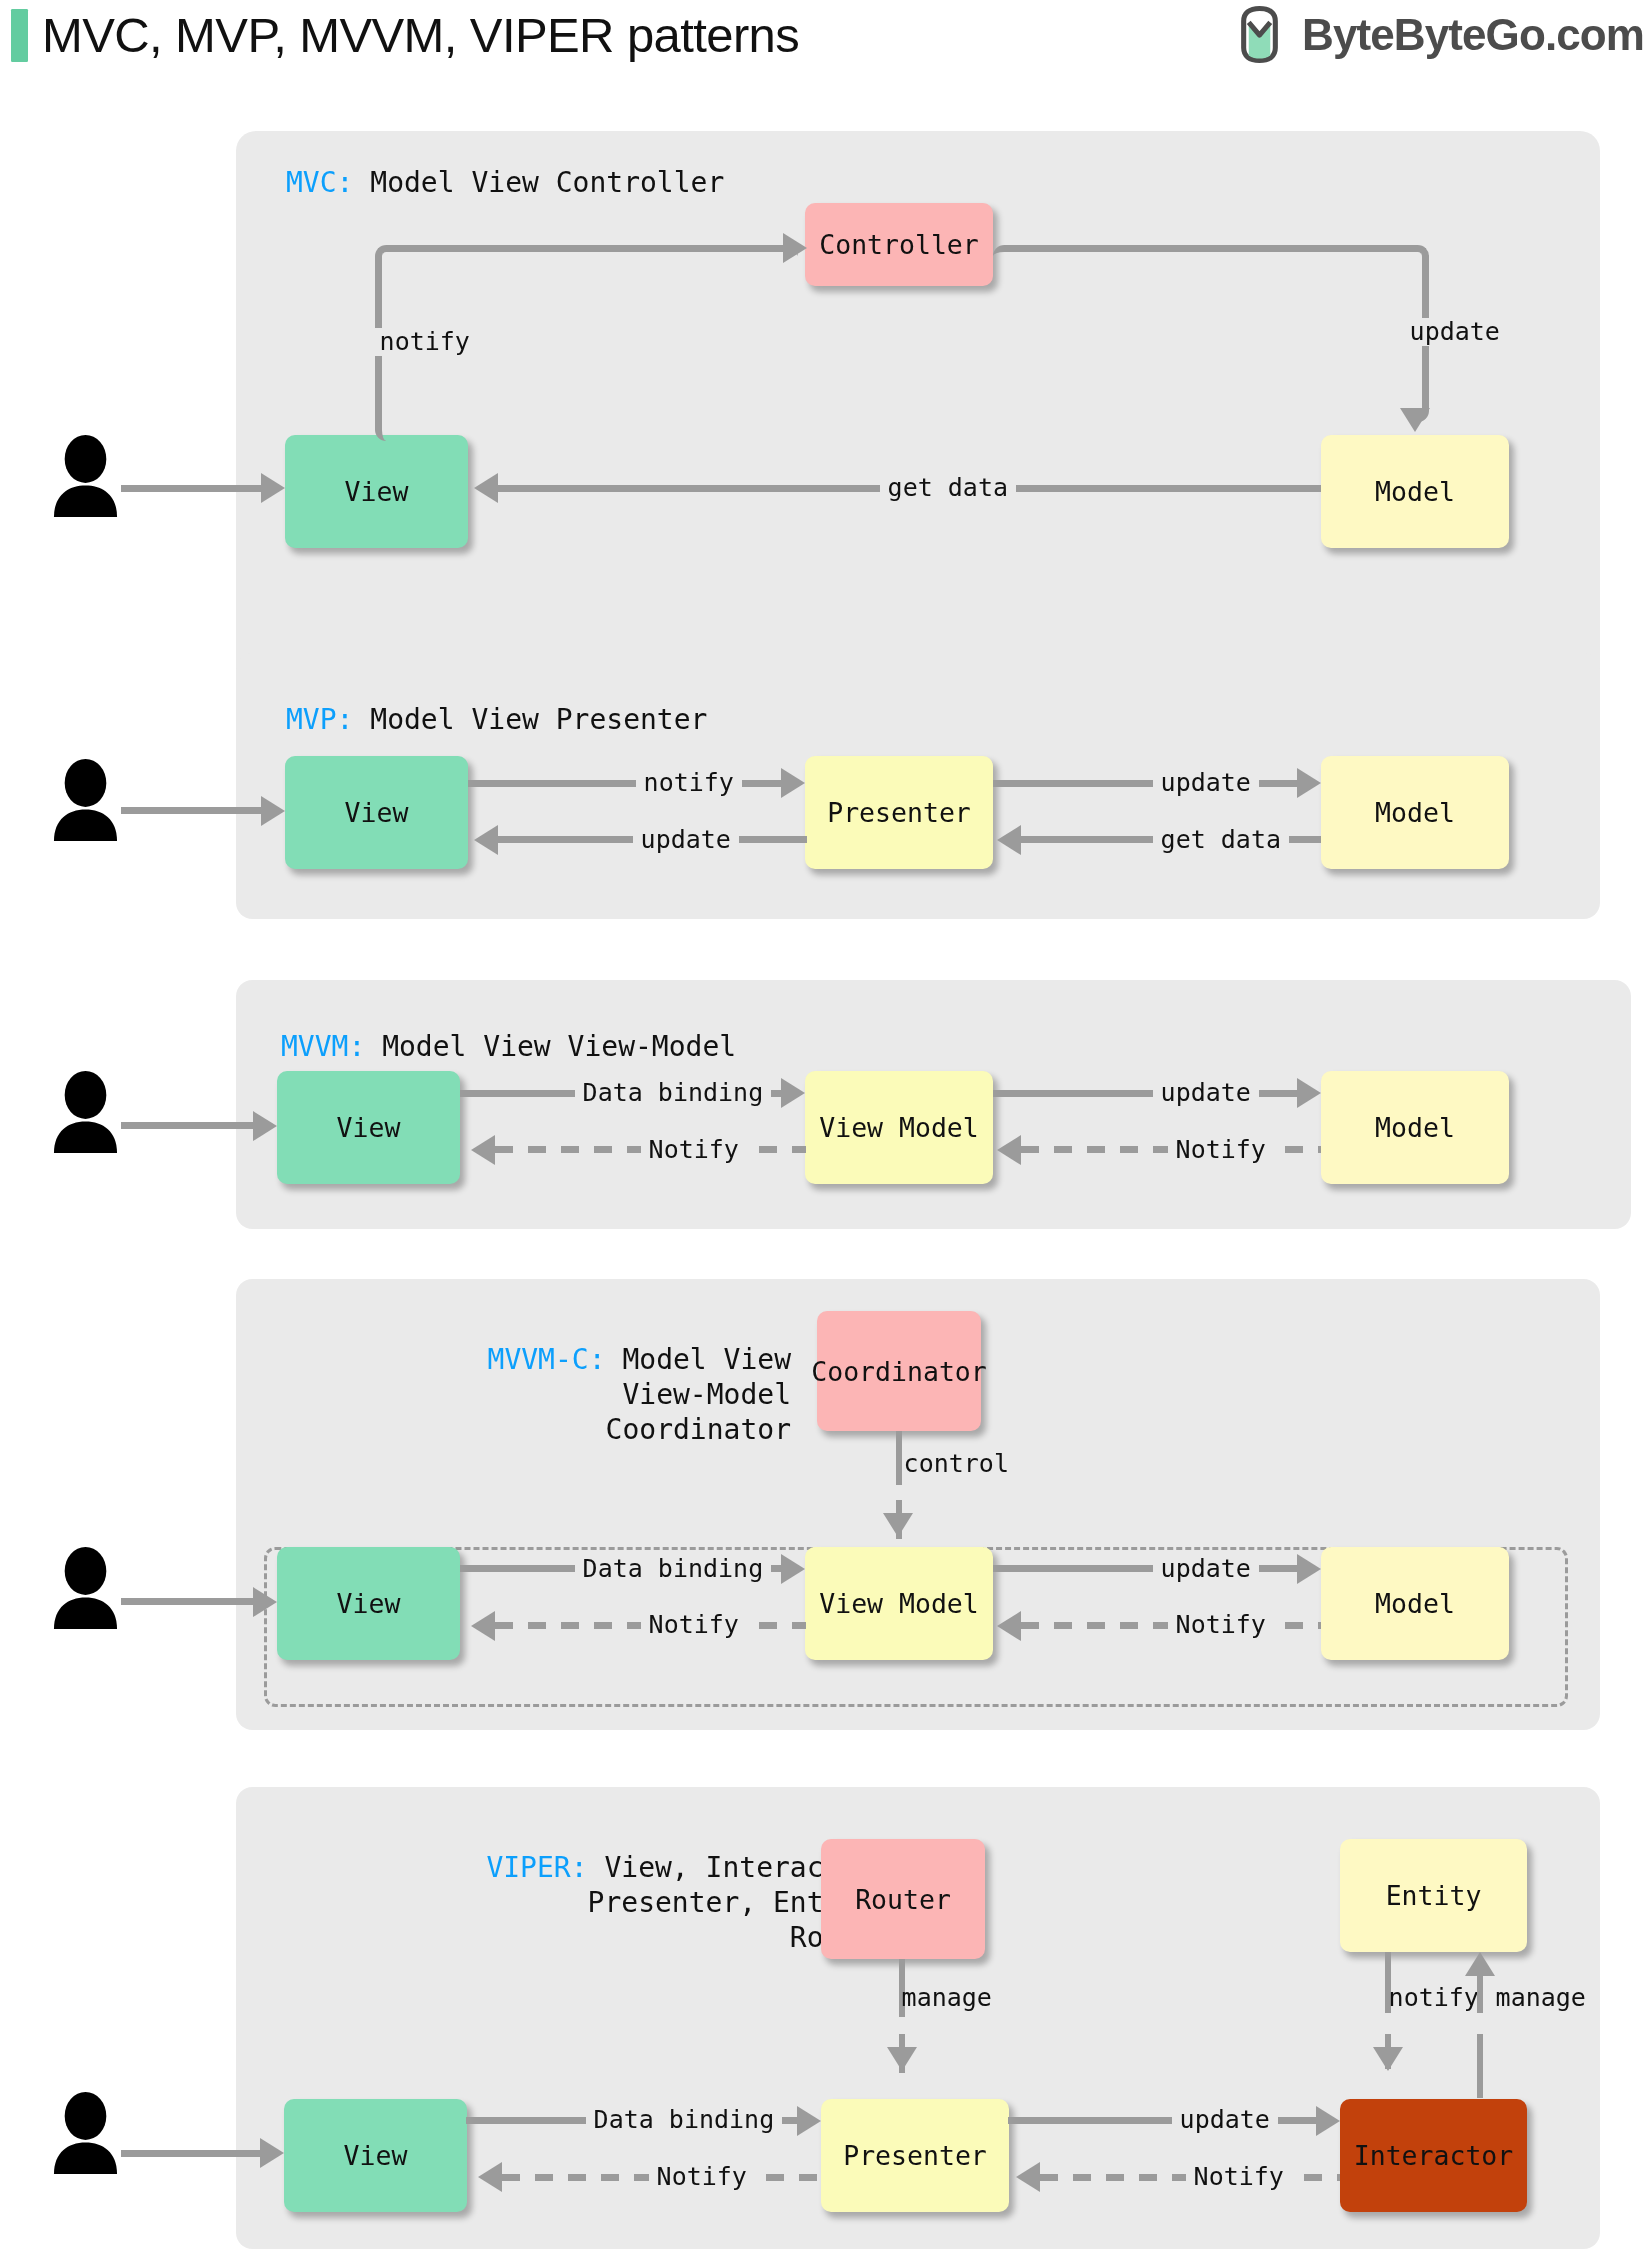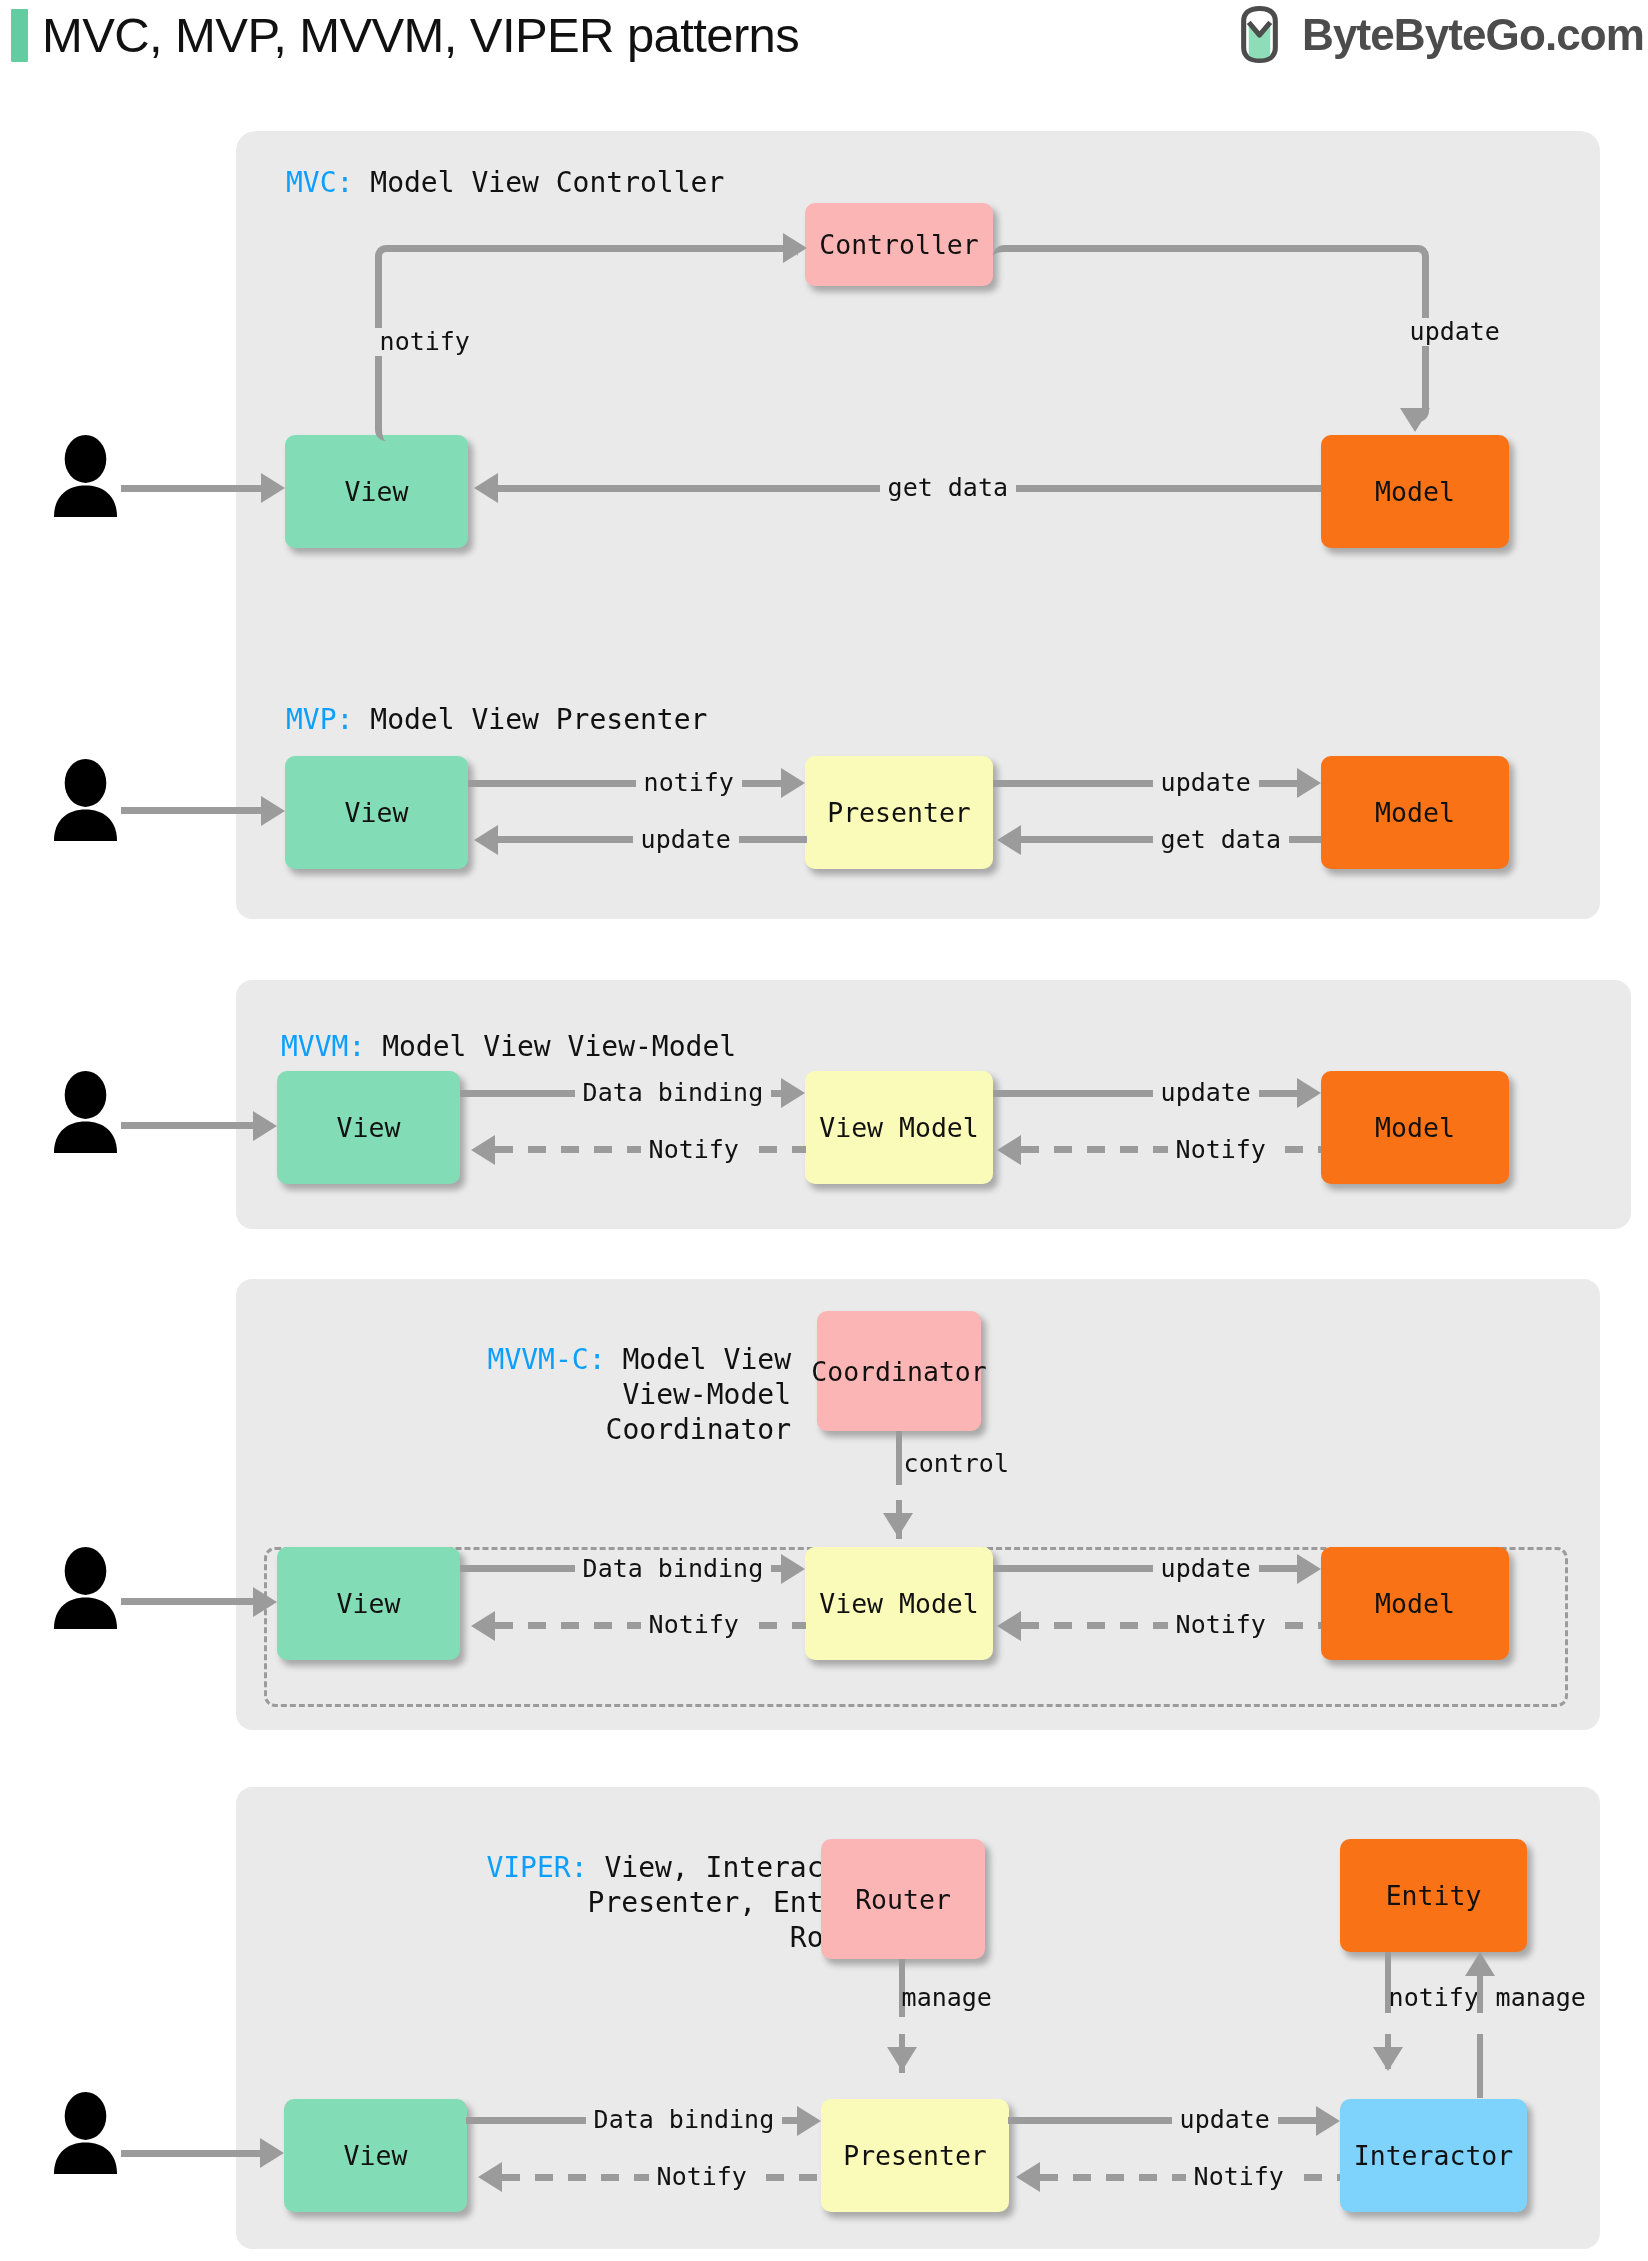--- a/index.html
+++ b/index.html
@@ -40,24 +40,24 @@
 
   
   .node{
     position:absolute;border-radius:10px;
     box-shadow:4.4px 5.7px 6.3px rgba(0,0,0,0.28);
     display:flex;align-items:center;justify-content:center;
     font-family:"DejaVu Sans Mono","Liberation Mono",monospace;
     font-size:26.5px;color:#111;white-space:nowrap;
   }
   .n-view        {background:#82ddb6;}
-  .n-model       {background:#f97316;}
+  .n-model       {background:#fef9c3;}
   .n-controller  {background:#fcb5b5;}
   .n-presenter   {background:#fbfbb9;}
-  .n-interactor  {background:#7dd3fc;}
+  .n-interactor  {background:#c2410c;}
 
   
   .hline{position:absolute;height:7px;background:#9b9b9b;}
   .vline{position:absolute;width:7px;background:#9b9b9b;}
   .hdash{position:absolute;height:7px;
      background:repeating-linear-gradient(to right,#9b9b9b 0 17.6px,transparent 17.6px 33px);}
   .arrow-r{position:absolute;width:0;height:0;
      border-top:15px solid transparent;border-bottom:15px solid transparent;border-left:24px solid #9b9b9b;}
   .arrow-l{position:absolute;width:0;height:0;
      border-top:15px solid transparent;border-bottom:15px solid transparent;border-right:24px solid #9b9b9b;}

